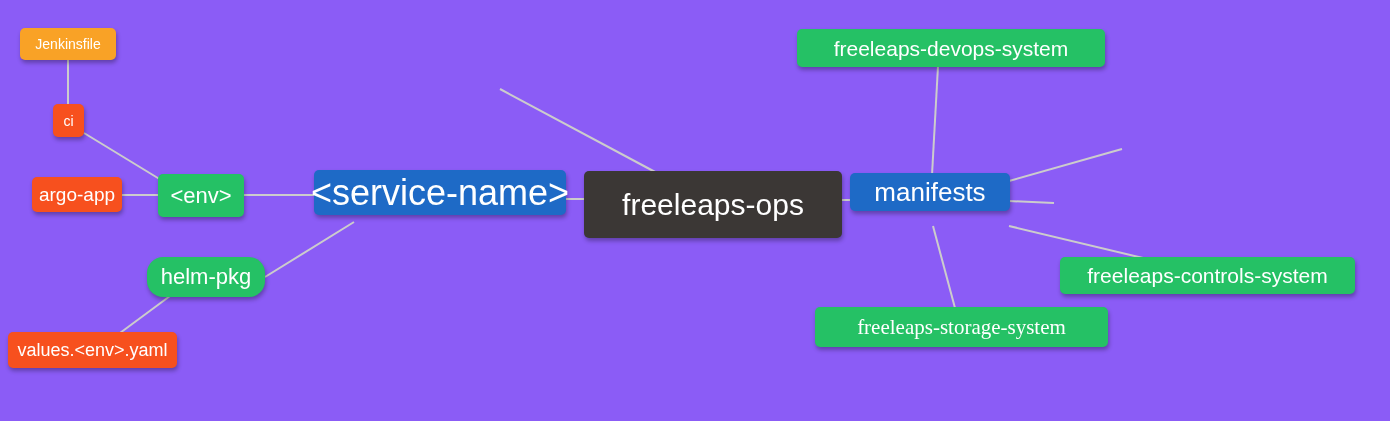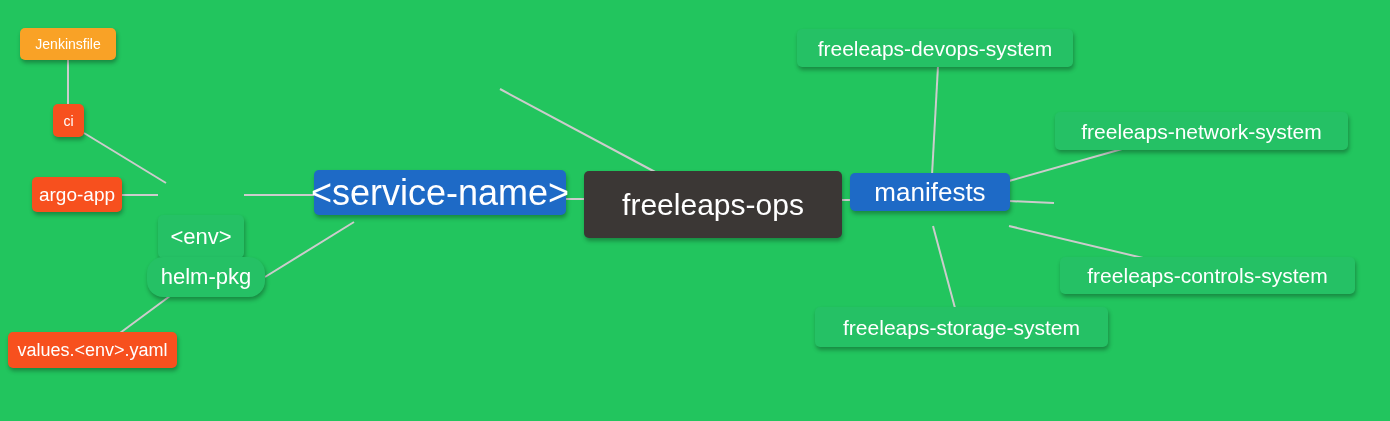--- a/index.html
+++ b/index.html
@@ -1,19 +1,19 @@
 <!DOCTYPE html>
 <html><head>
 <meta charset="utf-8">
 <style>
   html,body{margin:0;padding:0;background:#ffffff;}
   .stage{
     position:relative;
     width:1390px;height:421px;
-    background:#22c55e;
+    background:#8b5cf6;
     font-family:"Liberation Sans", sans-serif;
     overflow:hidden;
   }
   svg.edges{position:absolute;left:0;top:0;z-index:1;}
   .node{
     position:absolute;
     z-index:2;
     display:flex;align-items:center;justify-content:center;
     color:#ffffff;
     border-radius:5px;
@@ -42,24 +42,23 @@
     <line x1="932" y1="175" x2="938" y2="66" stroke="#cccccc" stroke-width="2"></line>
     <line x1="1009" y1="181" x2="1122" y2="149" stroke="#cccccc" stroke-width="2"></line>
     <line x1="1009" y1="201" x2="1054" y2="203" stroke="#cccccc" stroke-width="2"></line>
     <line x1="1009" y1="226" x2="1143" y2="258" stroke="#cccccc" stroke-width="2"></line>
     <line x1="933" y1="226" x2="955" y2="308" stroke="#cccccc" stroke-width="2"></line>
   </svg>
 
   <div class="node" style="left: 20px; top: 28px; width: 96px; height: 32px; font-size: 14px; background: rgb(249, 162, 38); color: rgb(255, 255, 255);">Jenkinsfile</div>
   <div class="node" style="left: 53px; top: 104px; width: 31px; height: 33px; font-size: 14px; background: rgb(247, 80, 30); color: rgb(255, 255, 255); text-align: right;">ci</div>
   <div class="node" style="left: 32px; top: 177px; width: 90px; height: 35px; font-size: 19px; background: rgb(247, 80, 30); color: rgb(255, 255, 255);">argo-app</div>
-  <div class="node" style="left: 158px; top: 174px; width: 86px; height: 43px; font-size: 22px; background: rgb(37, 193, 101); color: rgb(255, 255, 255); margin-top: 41px;">&lt;env&gt;</div>
+  <div class="node" style="left: 158px; top: 174px; width: 86px; height: 43px; font-size: 22px; background: rgb(37, 193, 101); color: rgb(255, 255, 255);">&lt;env&gt;</div>
   <div class="node" style="left: 147px; top: 257px; width: 118px; height: 40px; font-size: 22px; background: rgb(37, 193, 101); color: rgb(255, 255, 255); border-radius: 16px;">helm-pkg</div>
   <div class="node" style="left: 8px; top: 332px; width: 169px; height: 36px; font-size: 18px; background: rgb(247, 80, 30); color: rgb(255, 255, 255);">values.&lt;env&gt;.yaml</div>
   <div class="node" style="left: 314px; top: 170px; width: 252px; height: 45px; font-size: 36px; background: rgb(30, 106, 198); color: rgb(255, 255, 255);">&lt;service-name&gt;</div>
   <div class="node" style="left: 584px; top: 171px; width: 258px; height: 67px; font-size: 30px; background: rgb(59, 55, 53); color: rgb(255, 255, 255);">freeleaps-ops</div>
   <div class="node" style="left: 850px; top: 173px; width: 160px; height: 38px; font-size: 26px; background: rgb(30, 106, 198); color: rgb(255, 255, 255);">manifests</div>
-  <div class="node" style="left: 797px; top: 29px; width: 276px; height: 38px; font-size: 21px; background: rgb(37, 193, 101); color: rgb(255, 255, 255);">freeleaps-devops-system</div>
-  <div class="node" style="left: 1055px; top: 112px; width: 293px; height: 38px; font-size: 21px; background: rgb(37, 193, 101); color: rgb(255, 255, 255);">freeleaps-network-system</div>
+  <div class="node" style="left: 797px; top: 29px; width: 308px; height: 38px; font-size: 21px; background: rgb(37, 193, 101); color: rgb(255, 255, 255);">freeleaps-devops-system</div>
   <div class="node" style="left: 1060px; top: 257px; width: 295px; height: 37px; font-size: 21px; background: rgb(37, 193, 101); color: rgb(255, 255, 255);">freeleaps-controls-system</div>
-  <div class="node" style="left: 815px; top: 307px; width: 293px; height: 40px; font-size: 21px; background: rgb(37, 193, 101); color: rgb(255, 255, 255);">freeleaps-storage-system</div>
+  <div class="node" style="left: 815px; top: 307px; width: 293px; height: 40px; font-size: 21px; background: rgb(37, 193, 101); color: rgb(255, 255, 255); font-family: Liberation Serif, serif;">freeleaps-storage-system</div>
 
 </div>
 
 </body></html>

